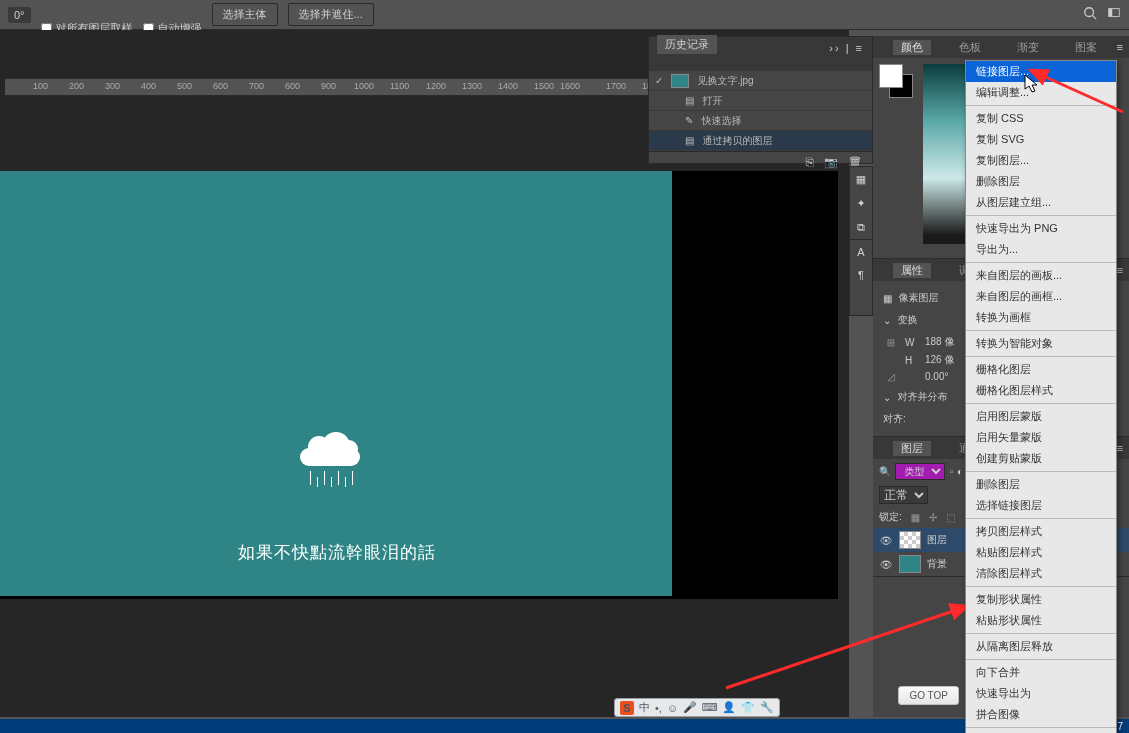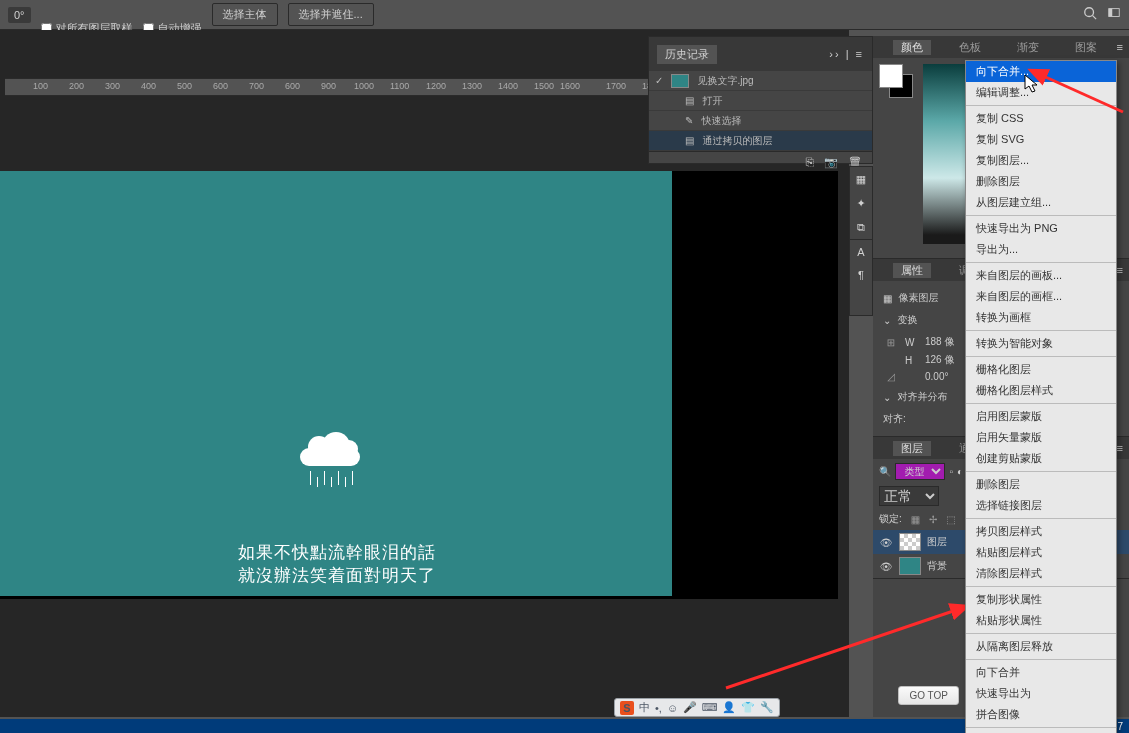--- a/index.html
+++ b/index.html
@@ -25,21 +25,21 @@
 .cloud-body { position: absolute; bottom: 0; left: 0; width: 60px; height: 18px; background: #fff; border-radius: 10px; }
 .cloud-b1 { position: absolute; width: 22px; height: 22px; background: #fff; border-radius: 50%; left: 8px; bottom: 8px; }
 .cloud-b2 { position: absolute; width: 28px; height: 28px; background: #fff; border-radius: 50%; left: 22px; bottom: 6px; }
 .cloud-b3 { position: absolute; width: 18px; height: 18px; background: #fff; border-radius: 50%; left: 40px; bottom: 8px; }
 .rain { position: absolute; top: 40px; left: 10px; display: flex; gap: 6px; }
 .drop { width: 1px; height: 14px; background: #fff; }
 .drop:nth-child(2n) { margin-top: 6px; height: 10px; }
 .poem { position: absolute; left: 238px; top: 370px; color: #fff; font-size: 17px; letter-spacing: 1px; font-family: "KaiTi", serif; }
 
 .history-panel { position: absolute; right: 256px; top: 36px; left: 648px; height: 128px; background: #454545; border: 1px solid #2a2a2a; }
-.panel-tab { background: #383838; height: 20px; display: flex; align-items: center; padding: 17px 8px; justify-content: space-between; }
+.panel-tab { background: #383838; height: 20px; display: flex; align-items: flex-end; padding: 17px 8px; justify-content: space-between; }
 .panel-tab .tab-lbl { background: #535353; padding: 2px 8px; }
 .hist-row { display: flex; align-items: center; height: 20px; padding: 0 6px; gap: 8px; border-bottom: 1px solid #3a3a3a; font-size: 10px; color: #bbb; }
 .hist-row.selected { background: #2a3a4a; }
 .hist-thumb { width: 18px; height: 14px; background: #2f8585; border: 1px solid #888; }
 .hist-icons { display: flex; justify-content: flex-end; gap: 10px; padding: 4px 10px; border-top: 1px solid #2a2a2a; }
 
 .right-col { position: absolute; right: 0; top: 36px; width: 256px; bottom: 16px; background: #454545; }
 .r-panel { border-bottom: 1px solid #2a2a2a; }
 .r-tabs { display: flex; background: #383838; height: 22px; align-items: center; font-size: 11px; }
 .r-tab { padding: 0 8px; cursor: pointer; color: #999; margin-left: 20px; }
@@ -155,21 +155,20 @@
               <div class="drop"></div>
               <div class="drop"></div>
               <div class="drop"></div>
               <div class="drop"></div>
               <div class="drop"></div>
               <div class="drop"></div>
             </div>
         </div>
         <div class="poem">
           <div>如果不快點流幹眼泪的話</div>
-          <div>就沒辦法笑着面對明天了</div>
         </div>
       </div>
     </div>
   </div>
 </div>
 
 <div class="history-panel">
   <div class="panel-tab">
     <span class="tab-lbl">历史记录</span>
     <span style="letter-spacing:2px;">›› | ≡</span>
@@ -268,21 +267,21 @@
       <span class="r-hamburger">≡</span>
     </div>
     <div class="layers-body">
       <div class="layer-filter-row">
         <span>🔍</span>
         <select><option>类型</option></select>
         <span>▫</span>
         <span>◐</span>
         <span>T</span>
       </div>
-      <div class="layer-mode-row"><select style="background:#3a3a3a;border:1px solid #2a2a2a;color:#ccc;font-size:14px;width:60px;"><option>正常</option></select></div>
+      <div class="layer-mode-row"><select style="background:#3a3a3a;border:1px solid #2a2a2a;color:#ccc;font-size:12px;width:49px;"><option>正常</option></select></div>
       <div class="lock-row">
         <span>锁定:</span>
         <span class="lock-icons">
           <span>▦</span>
           <span>✢</span>
           <span>⬚</span>
           <span>🔒</span>
         </span>
       </div>
       <div class="layer-item selected">
@@ -293,21 +292,21 @@
       <div class="layer-item">
         <span class="eye">👁</span>
         <div class="layer-thumb thumb-teal"></div>
         <span>背景</span>
       </div>
     </div>
   </div>
 </div>
 
 <div class="context-menu" id="ctx-menu">
-    <div class="cm-item highlight">向下合并...</div>
+    <div class="cm-item highlight">链接图层...</div>
     <div class="cm-item">编辑调整...</div>
     <div class="cm-sep"></div>
     <div class="cm-item">复制 CSS</div>
     <div class="cm-item">复制 SVG</div>
     <div class="cm-item">复制图层...</div>
     <div class="cm-item">删除图层</div>
     <div class="cm-item">从图层建立组...</div>
     <div class="cm-sep"></div>
     <div class="cm-item">快速导出为 PNG</div>
     <div class="cm-item">导出为...</div>

